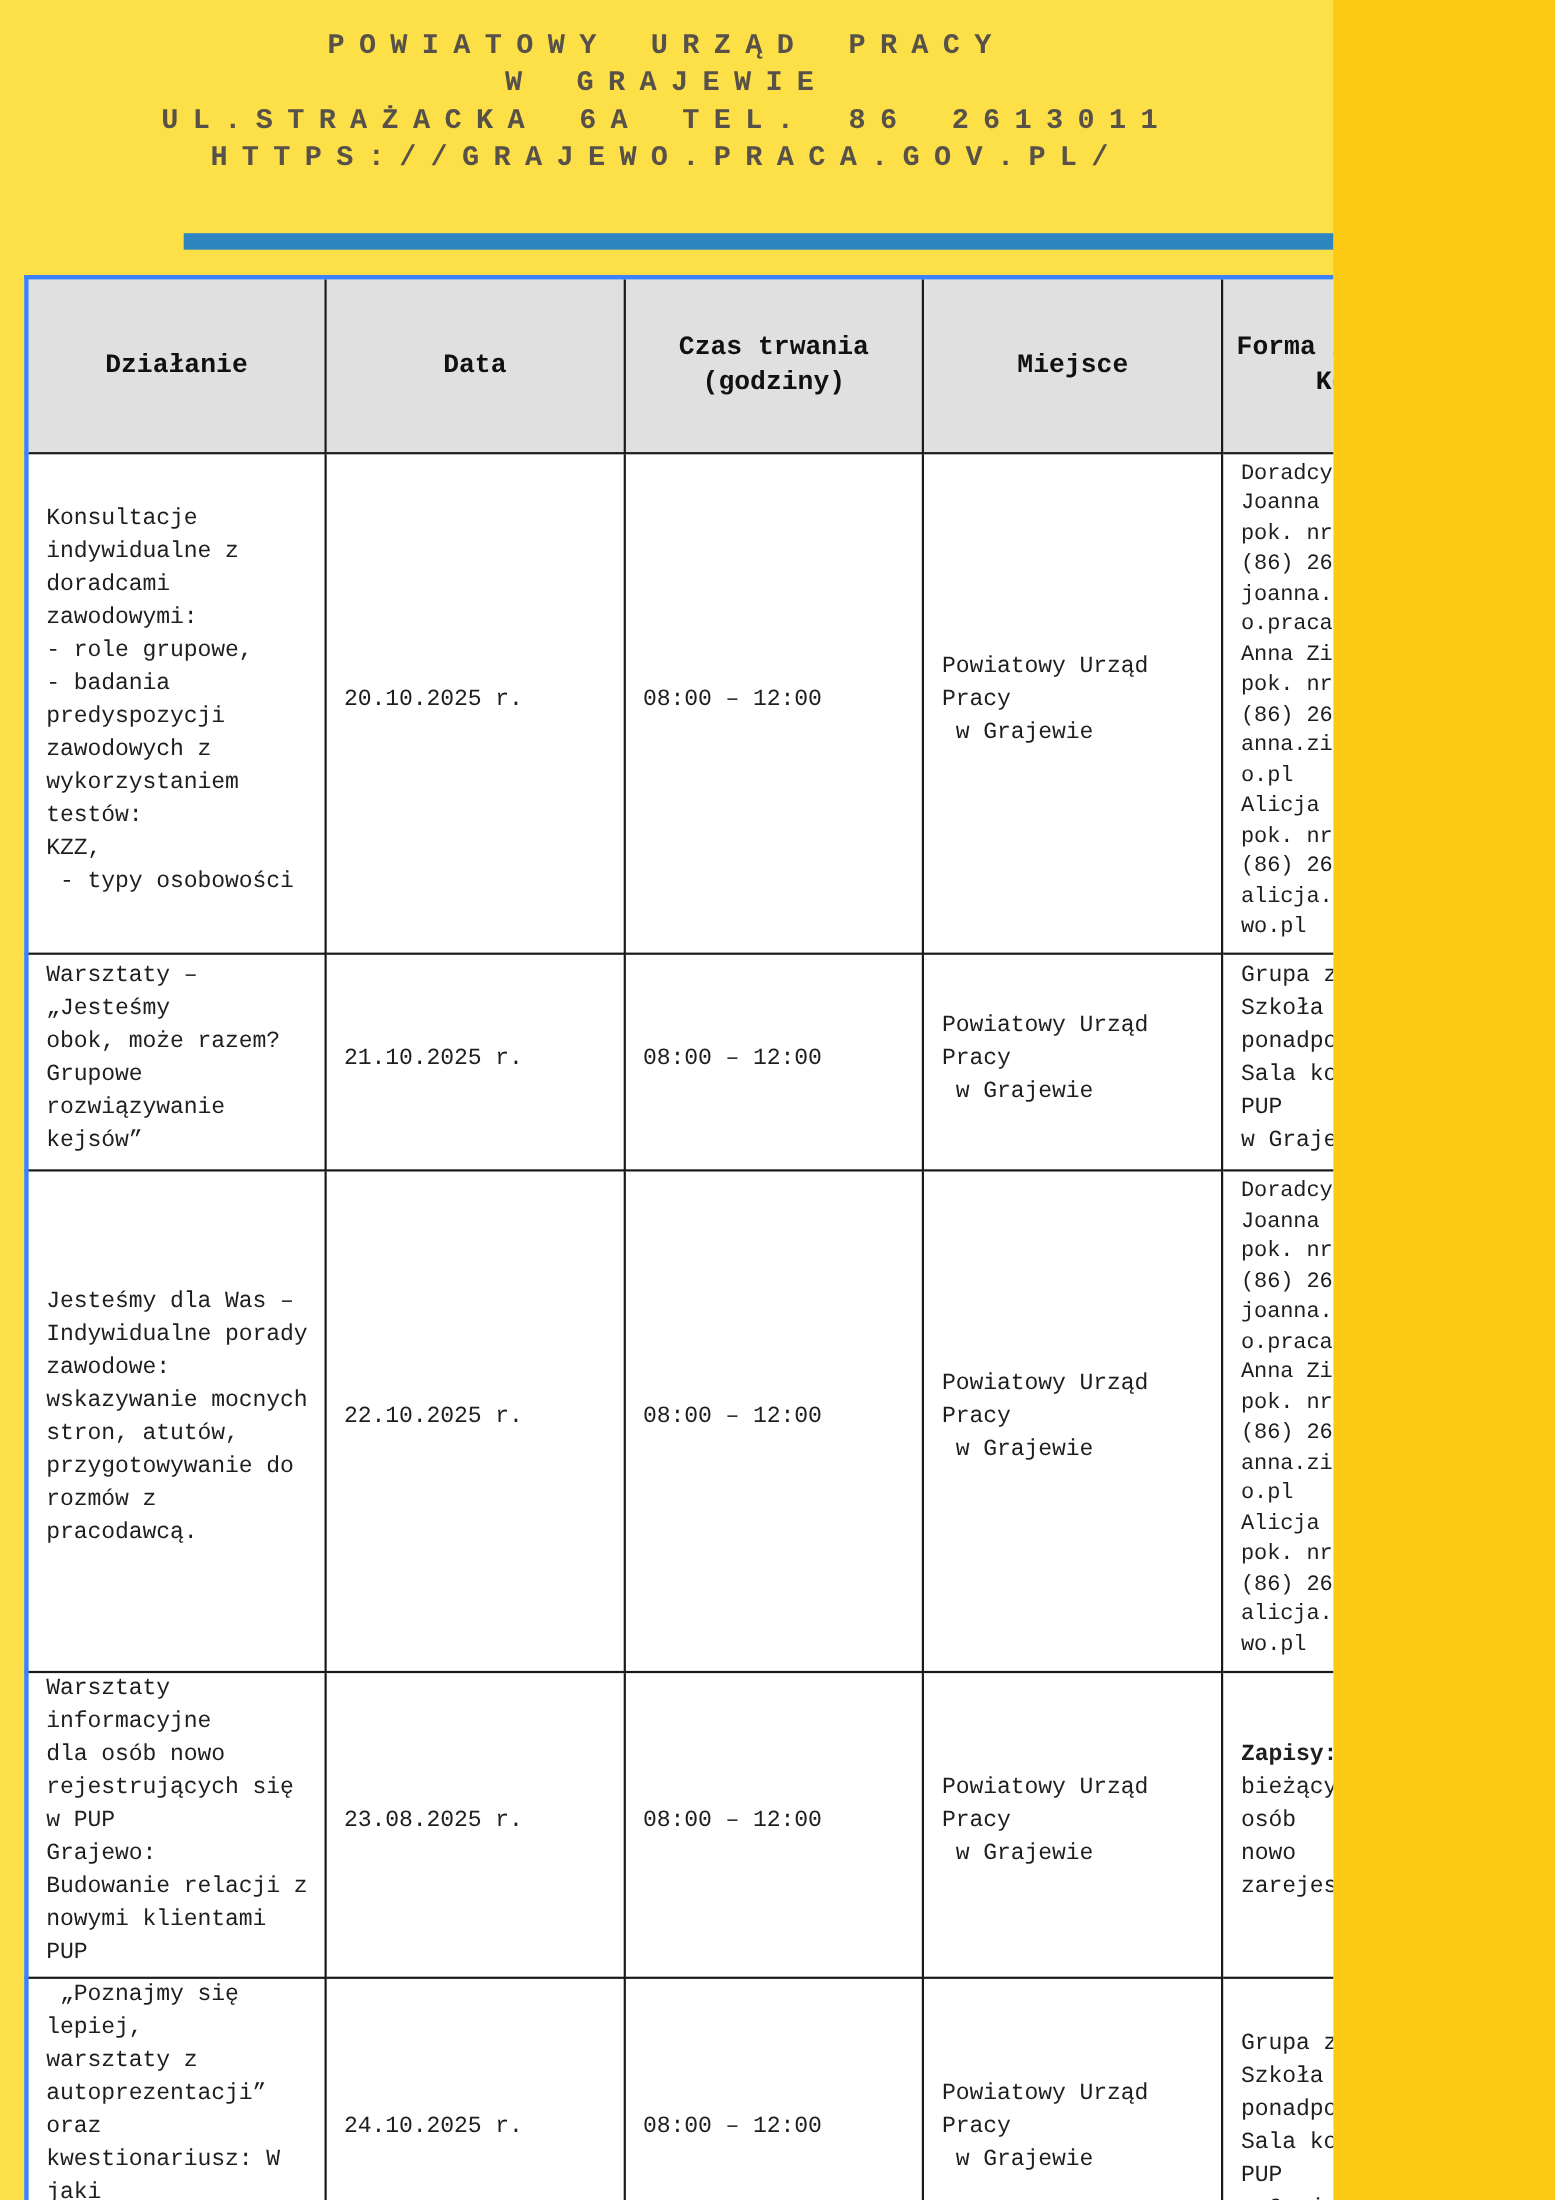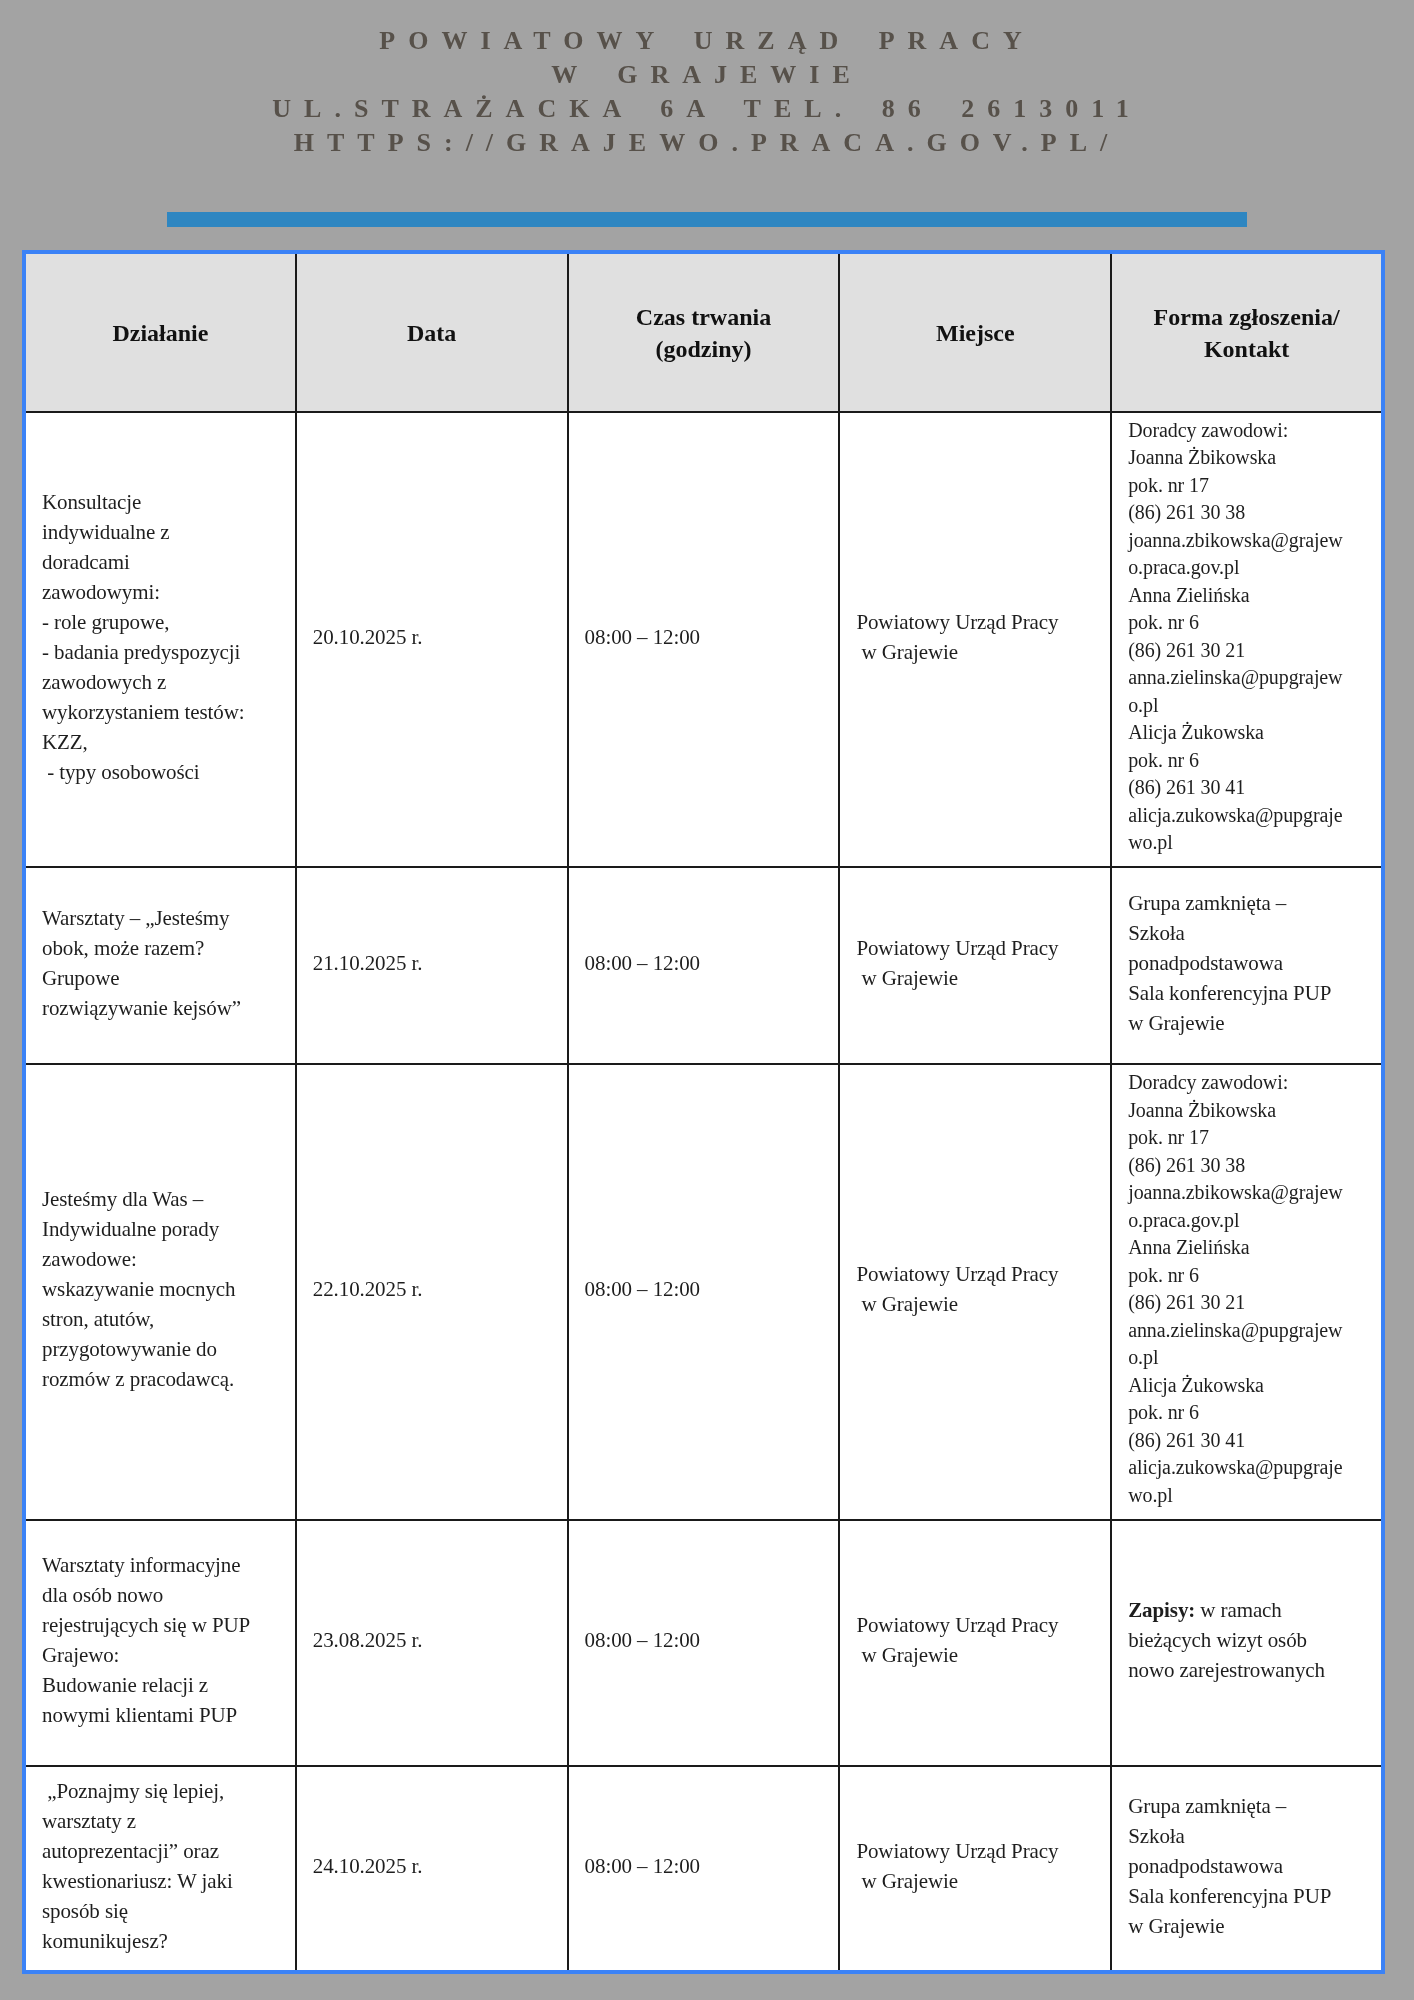--- a/index.html
+++ b/index.html
@@ -1,22 +1,22 @@
 <!DOCTYPE html>
 <html><head>
 <meta charset="utf-8">
 <style>
   html, body { margin: 0; padding: 0; background: #fcc913; }
   .page {
     position: relative;
-    width: 1414px;
+    width: 1212px;
     height: 2000px;
-    background: #a3a3a3;
+    background: #fde047;
     overflow: hidden;
-    font-family: Liberation Serif, serif;
+    font-family: Liberation Mono, monospace;
   }
   .flyer-header {
     position: absolute;
     top: 24px;
     left: 0;
     width: 100%;
     text-align: center;
     color: #57514a;
     font-weight: 700;
     font-size: 26px;

